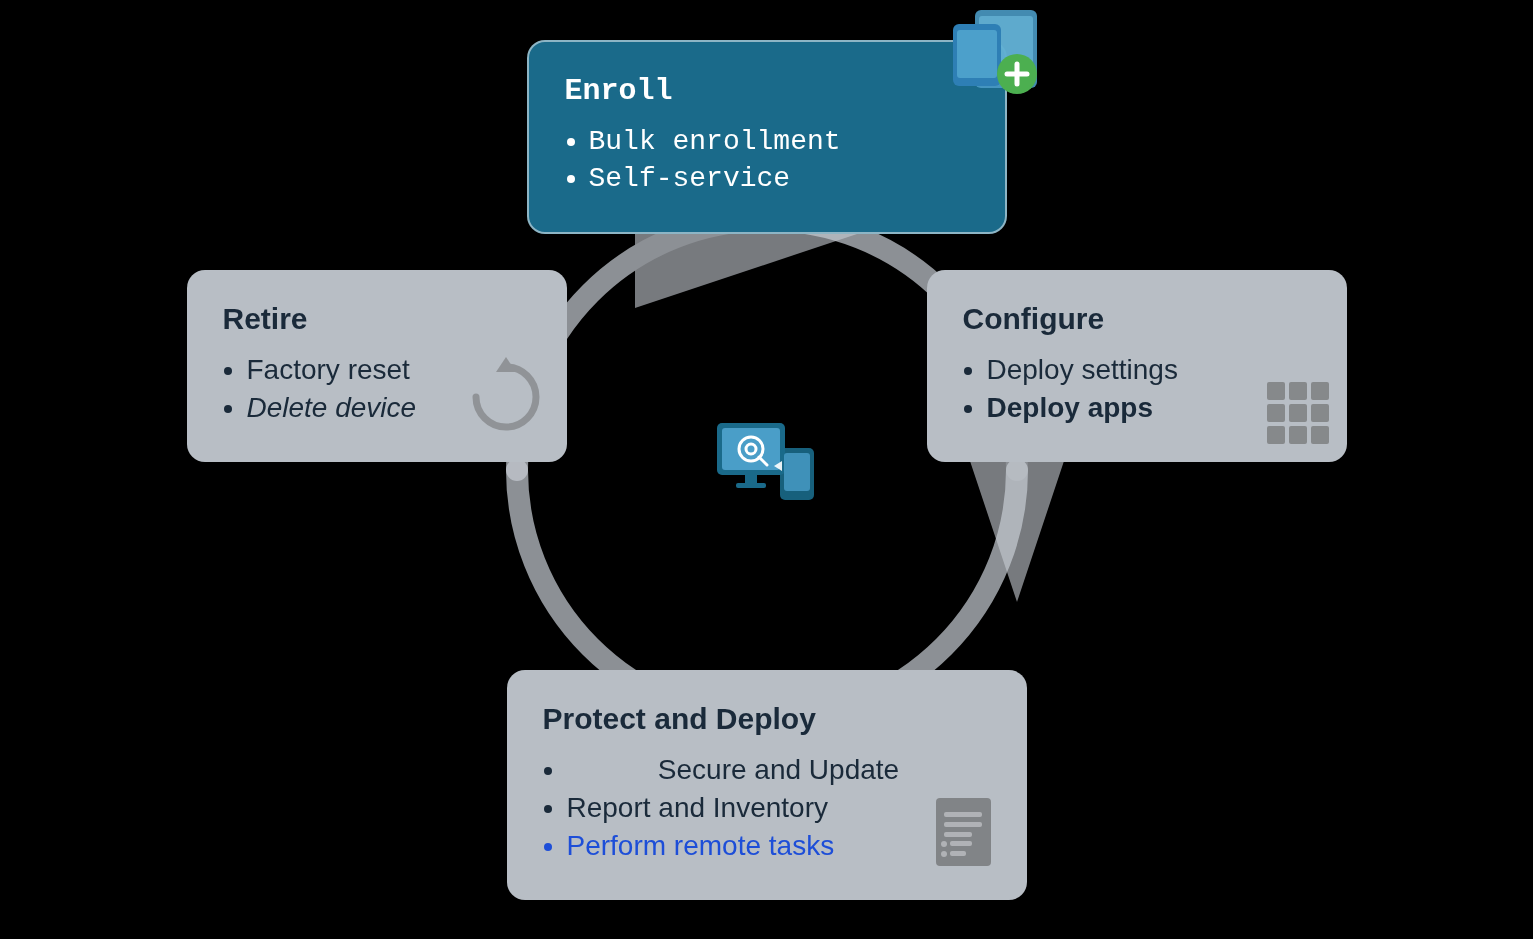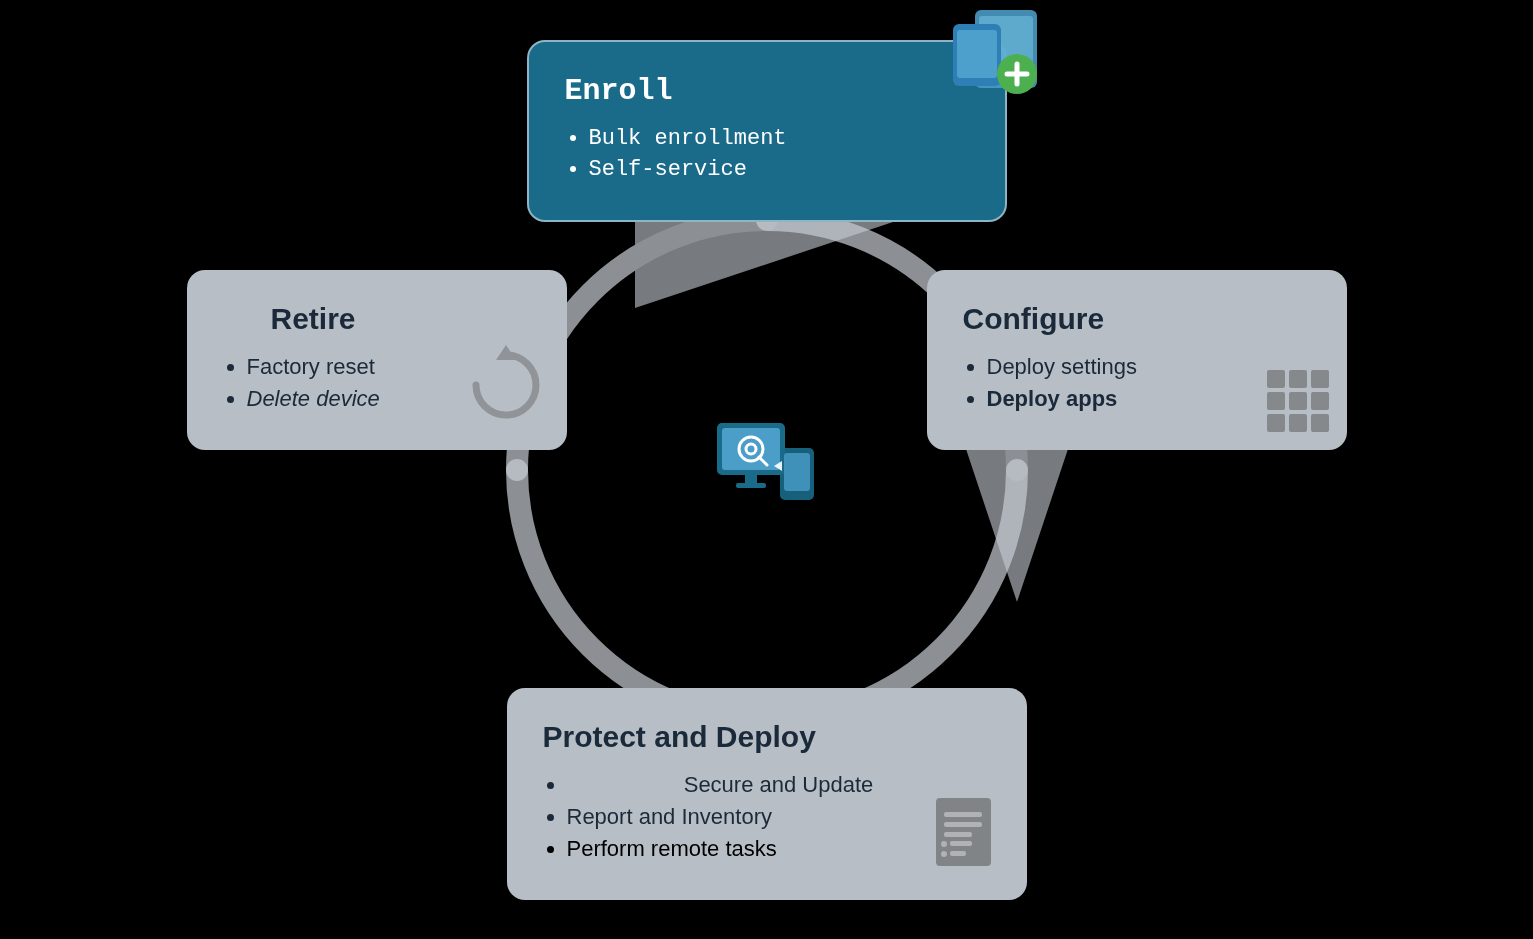--- a/index.html
+++ b/index.html
@@ -40,21 +40,21 @@
       font-size: 30px;
       font-weight: 700;
       color: #fff;
       margin-bottom: 18px;
     }
     .card-list {
       list-style: disc;
       padding-left: 24px;
     }
     .card-list li {
-      font-size: 22px;
+      font-size: 28px;
       color: #fff;
       margin-bottom: 6px;
     }
 
     
     .card-enroll {
       background: #1a6a8a;
       top: 0px;
       left: 50%;
       transform: translateX(-50%);
@@ -177,42 +177,42 @@
           <div class="grid-cell"></div>
       </div>
     </div>
   </div>
 
   <div class="card card-protect" style="position:absolute;bottom:10px;left:50%;transform:translateX(-50%);width:520px;background:#b8bec5;">
     <div class="card-title" style="color:#1a2a3a;">Protect and Deploy</div>
     <ul class="card-list">
       <li style="color:#1a2a3a;text-align:center;">Secure and Update</li>
       <li style="color:#1a2a3a;">Report and Inventory</li>
-      <li style="color:#000000;">Perform remote tasks</li>
+      <li style="color:#1d4ed8;">Perform remote tasks</li>
     </ul>
 
     <div style="position:absolute;bottom:16px;right:16px;opacity:0.55;">
       <svg width="85" height="90" viewBox="0 0 85 90">
 
         <rect x="10" y="8" width="55" height="68" rx="4" fill="#555"></rect>
 
         <rect x="18" y="22" width="38" height="5" rx="2" fill="#aaa"></rect>
         <rect x="18" y="32" width="38" height="5" rx="2" fill="#aaa"></rect>
         <rect x="18" y="42" width="28" height="5" rx="2" fill="#aaa"></rect>
 
         <circle cx="18" cy="54" r="3" fill="#aaa"></circle>
         <rect x="24" y="51" width="22" height="5" rx="2" fill="#aaa"></rect>
         <circle cx="18" cy="64" r="3" fill="#aaa"></circle>
         <rect x="24" y="61" width="16" height="5" rx="2" fill="#aaa"></rect>
       </svg>
     </div>
   </div>
 
   <div class="card card-retire" style="position:absolute;top:240px;left:20px;width:380px;background:#b8bec5;">
-    <div class="card-title" style="color:#1a2a3a;margin-left:48px;">Retire</div>
+    <div class="card-title" style="color:#1a2a3a;">Retire</div>
     <ul class="card-list">
       <li style="color:#1a2a3a;">Factory reset</li>
       <li style="color:#1a2a3a;font-style:italic;">Delete device</li>
     </ul>
 
     <div style="position:absolute;bottom:16px;right:16px;opacity:0.4;">
       <svg width="90" height="90" viewBox="0 0 90 90">
         <path d="M 45 15 A 30 30 0 1 1 15 45" fill="none" stroke="#555" stroke-width="7" stroke-linecap="round"></path>
 
         <polygon points="45,5 55,20 35,20" fill="#555"></polygon>

